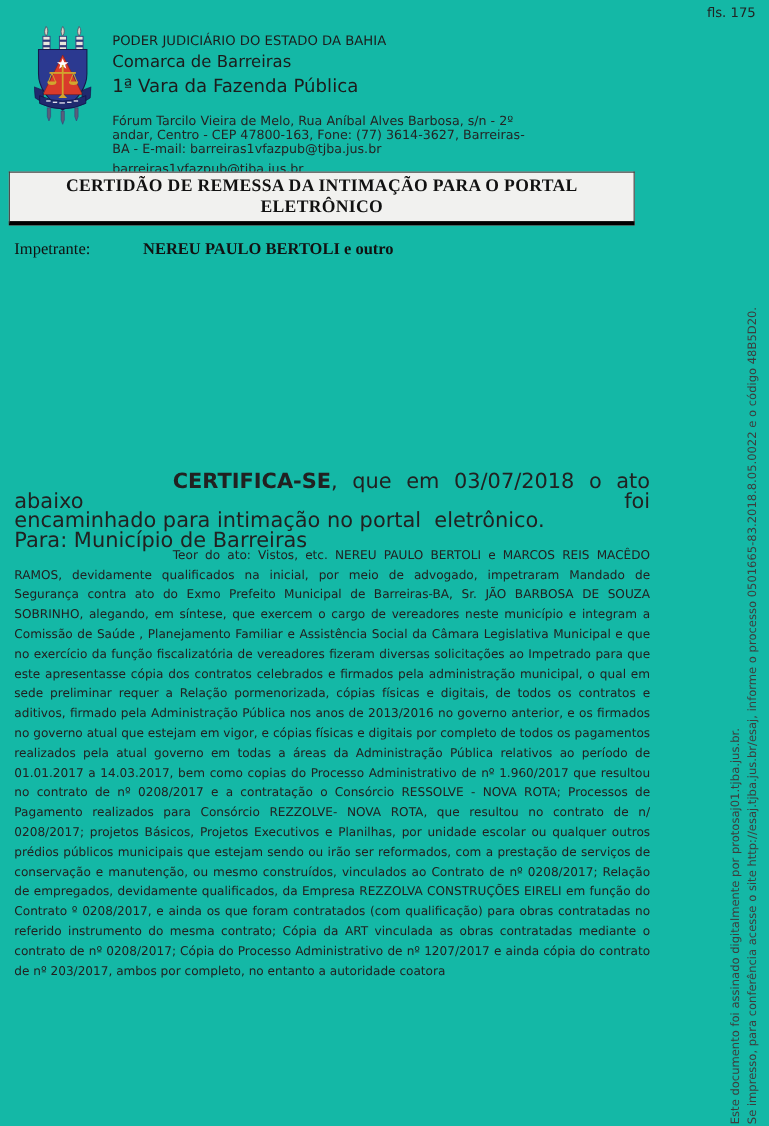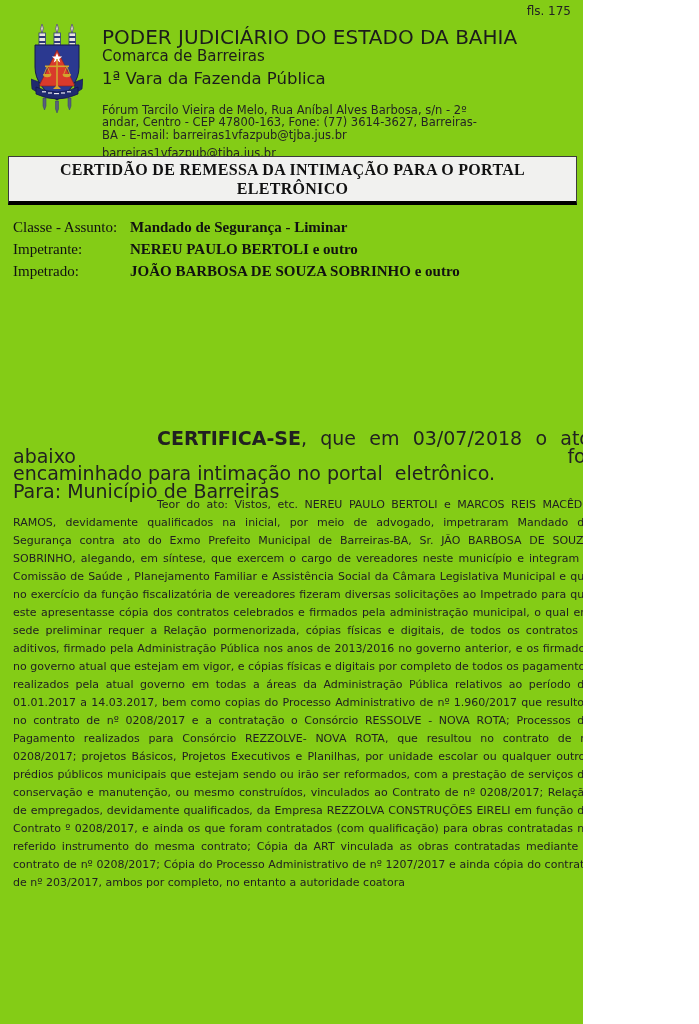--- a/index.html
+++ b/index.html
@@ -1,29 +1,29 @@
 <!DOCTYPE html>
 <html lang="pt"><head>
 <meta charset="utf-8">
 <style>
   html,body{margin:0;padding:0;background:#ffffff;}
   .page{
     position:relative;
-    width:583px;height:1024px;
-    background:#84cc16;
+    width:699px;height:1024px;
+    background:#14b8a6;
     overflow:hidden;
     font-family:"DejaVu Sans",sans-serif;
     color:#212121;
   }
   
   .fls{position:absolute;top:4px;right:12px;font-size:12px;color:#222;}
   
   .logo{position:absolute;left:31px;top:23px;width:52px;height:92px;}
   .header-text{position:absolute;left:102px;top:28px;width:420px;color:#1c1c1c;}
-  .org{font-size:20px;line-height:18px;}
+  .org{font-size:12px;line-height:18px;}
   .comarca{font-size:15px;line-height:17px;margin-top:2px;}
   .vara{font-size:16.5px;line-height:19px;margin-top:4px;}
   .addr{font-size:11.5px;line-height:12.4px;margin-top:16px;color:#242424;}
   .email2{font-size:11.5px;margin-top:5px;color:#242424;}
   
   .title-box{
     position:absolute;left:8px;top:156px;width:569px;box-sizing:border-box;
     background:#f1f1ef;
     border:1.5px solid #3c3c3c;border-bottom:4px solid #000;
     text-align:center;
@@ -127,27 +127,21 @@
     <div class="email2">barreiras1vfazpub@tjba.jus.br</div>
   </div>
 
   <div class="title-box">
     <div>CERTIDÃO DE REMESSA DA INTIMAÇÃO PARA O PORTAL</div>
     <div>ELETRÔNICO</div>
   </div>
 
   <div class="process">
     <div class="prow">
-      <span class="plabel">Classe - Assunto:</span><span class="pvalue">Mandado de Segurança - Liminar</span>
-    </div>
-    <div class="prow">
       <span class="plabel">Impetrante:</span><span class="pvalue">NEREU PAULO BERTOLI e outro</span>
-    </div>
-    <div class="prow">
-      <span class="plabel">Impetrado:</span><span class="pvalue">JOÃO BARBOSA DE SOUZA SOBRINHO e outro</span>
     </div>
   </div>
 
   <div class="cert">
     <div class="cert-l1"><span class="b">CERTIFICA-SE</span><span>, que em 03/07/2018 o ato abaixo foi</span></div>
     <div class="cert-l2">encaminhado para intimação no portal  eletrônico.</div>
     <div class="cert-l3">Para: Município de Barreiras</div>
   </div>
 
   <div class="teor">Teor do ato: Vistos, etc. NEREU PAULO BERTOLI e MARCOS REIS MACÊDO RAMOS, devidamente qualificados na inicial, por meio de advogado, impetraram Mandado de Segurança contra ato do Exmo Prefeito Municipal de Barreiras-BA, Sr. JÃO BARBOSA DE SOUZA SOBRINHO, alegando, em síntese, que exercem o cargo de vereadores neste município e integram a Comissão de Saúde , Planejamento Familiar e Assistência Social da Câmara Legislativa Municipal e que no exercício da função fiscalizatória de vereadores fizeram diversas solicitações ao Impetrado para que este apresentasse cópia dos contratos celebrados e firmados pela administração municipal, o qual em sede preliminar requer a Relação pormenorizada, cópias físicas e digitais, de todos os contratos e aditivos, firmado pela Administração Pública nos anos de 2013/2016 no governo anterior, e os firmados no governo atual que estejam em vigor, e cópias físicas e digitais por completo de todos os pagamentos realizados pela atual governo em todas a áreas da Administração Pública relativos ao período de 01.01.2017 a 14.03.2017, bem como copias do Processo Administrativo de nº 1.960/2017 que resultou no contrato de nº 0208/2017 e a contratação o Consórcio RESSOLVE - NOVA ROTA; Processos de Pagamento realizados para Consórcio REZZOLVE- NOVA ROTA, que resultou no contrato de n/ 0208/2017; projetos Básicos, Projetos Executivos e Planilhas, por unidade escolar ou qualquer outros prédios públicos municipais que estejam sendo ou irão ser reformados, com a prestação de serviços de conservação e manutenção, ou mesmo construídos, vinculados ao Contrato de nº 0208/2017; Relação de empregados, devidamente qualificados, da Empresa REZZOLVA CONSTRUÇÕES EIRELI em função do Contrato º 0208/2017, e ainda os que foram contratados (com qualificação) para obras contratadas no referido instrumento do mesma contrato; Cópia da ART vinculada as obras contratadas mediante o contrato de nº 0208/2017; Cópia do Processo Administrativo de nº 1207/2017 e ainda cópia do contrato de nº 203/2017, ambos por completo, no entanto a autoridade coatora</div>

